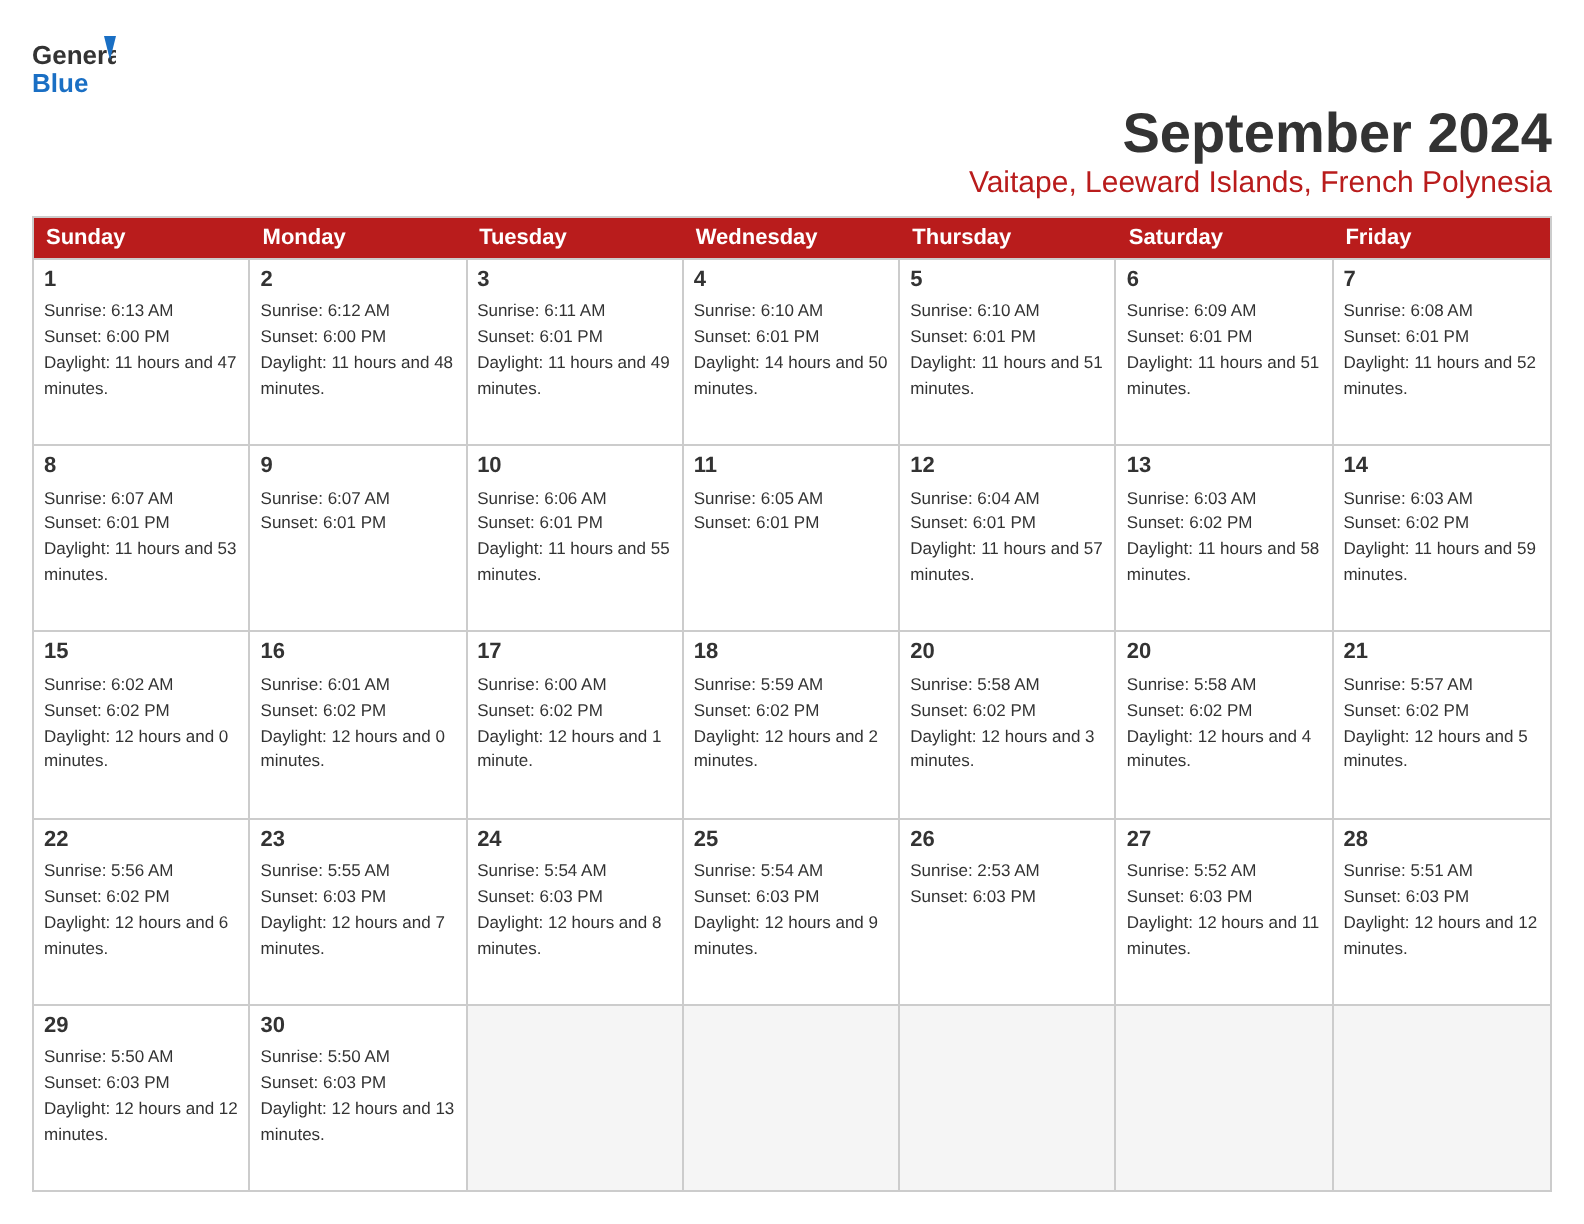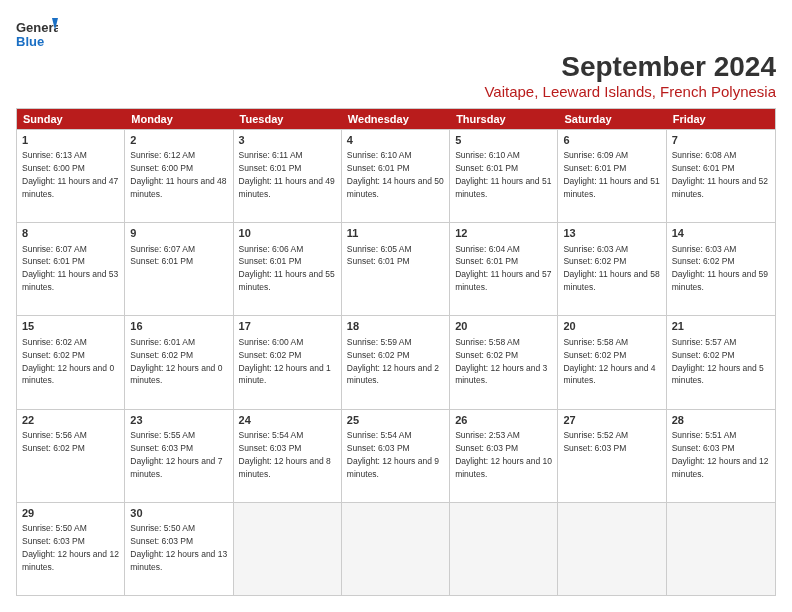--- a/index.html
+++ b/index.html
@@ -254,20 +254,21 @@
           <span class="info">Sunrise: 5:57 AM</span><br>
           <span class="info">Sunset: 6:02 PM</span><br>
           <span class="info">Daylight: 12 hours and 5 minutes.</span>
         </div>
         </div>
         <div class="cal-row">
           <div class="cal-cell">
           <span class="day-num">22</span>
           <span class="info">Sunrise: 5:56 AM</span><br>
           <span class="info">Sunset: 6:02 PM</span><br>
+          <span class="info">Daylight: 12 hours and 6 minutes.</span>
         </div>
           <div class="cal-cell">
           <span class="day-num">23</span>
           <span class="info">Sunrise: 5:55 AM</span><br>
           <span class="info">Sunset: 6:03 PM</span><br>
           <span class="info">Daylight: 12 hours and 7 minutes.</span>
         </div>
           <div class="cal-cell">
           <span class="day-num">24</span>
           <span class="info">Sunrise: 5:54 AM</span><br>
@@ -277,26 +278,26 @@
           <div class="cal-cell">
           <span class="day-num">25</span>
           <span class="info">Sunrise: 5:54 AM</span><br>
           <span class="info">Sunset: 6:03 PM</span><br>
           <span class="info">Daylight: 12 hours and 9 minutes.</span>
         </div>
           <div class="cal-cell">
           <span class="day-num">26</span>
           <span class="info">Sunrise: 2:53 AM</span><br>
           <span class="info">Sunset: 6:03 PM</span><br>
-          <span class="info">Daylight: 12 hours and 10 minutes.</span>
         </div>
           <div class="cal-cell">
           <span class="day-num">27</span>
           <span class="info">Sunrise: 5:52 AM</span><br>
           <span class="info">Sunset: 6:03 PM</span><br>
+          <span class="info">Daylight: 12 hours and 11 minutes.</span>
         </div>
           <div class="cal-cell">
           <span class="day-num">28</span>
           <span class="info">Sunrise: 5:51 AM</span><br>
           <span class="info">Sunset: 6:03 PM</span><br>
           <span class="info">Daylight: 12 hours and 12 minutes.</span>
         </div>
         </div>
         <div class="cal-row">
           <div class="cal-cell">

